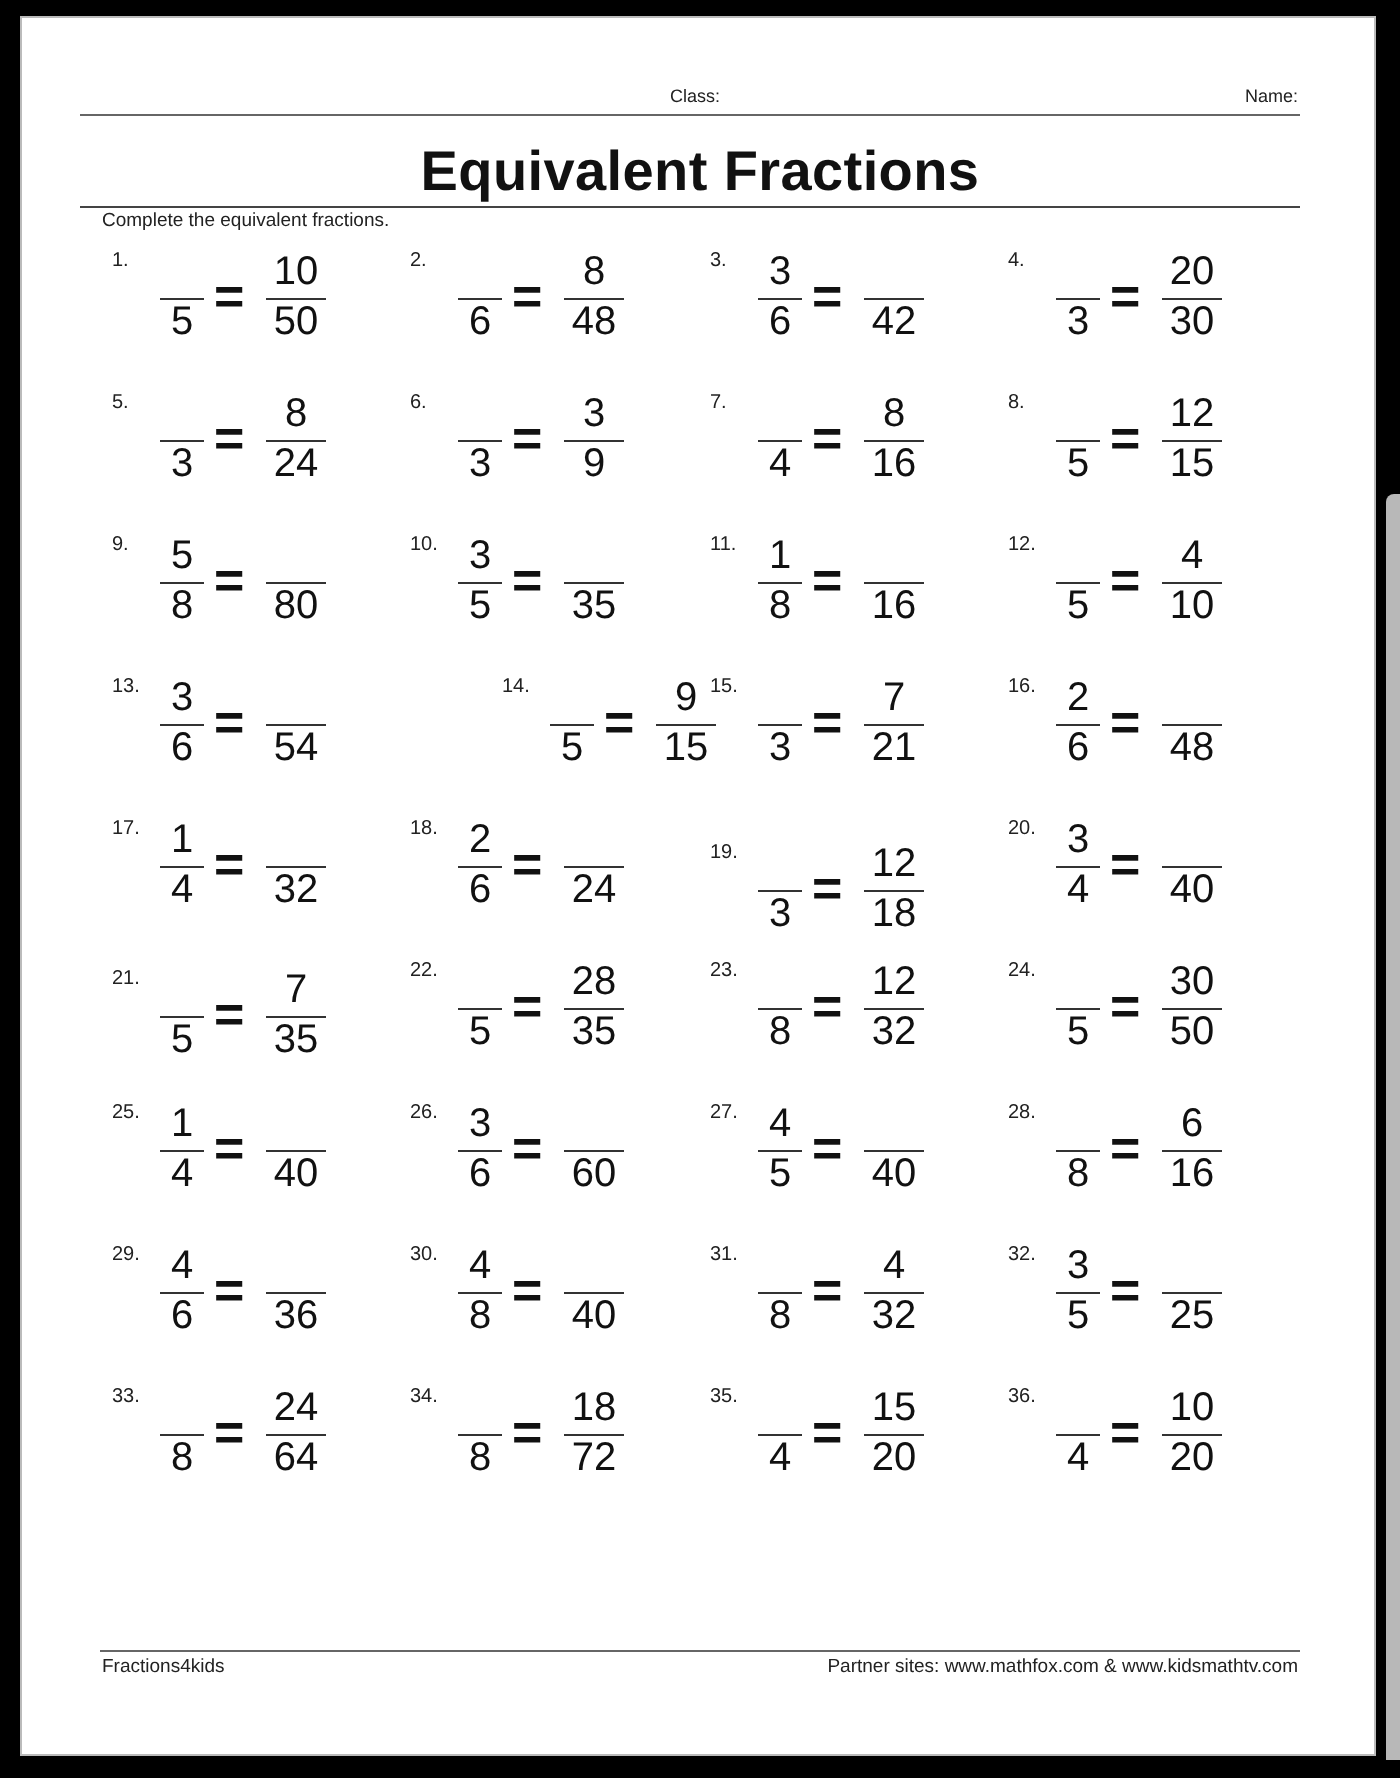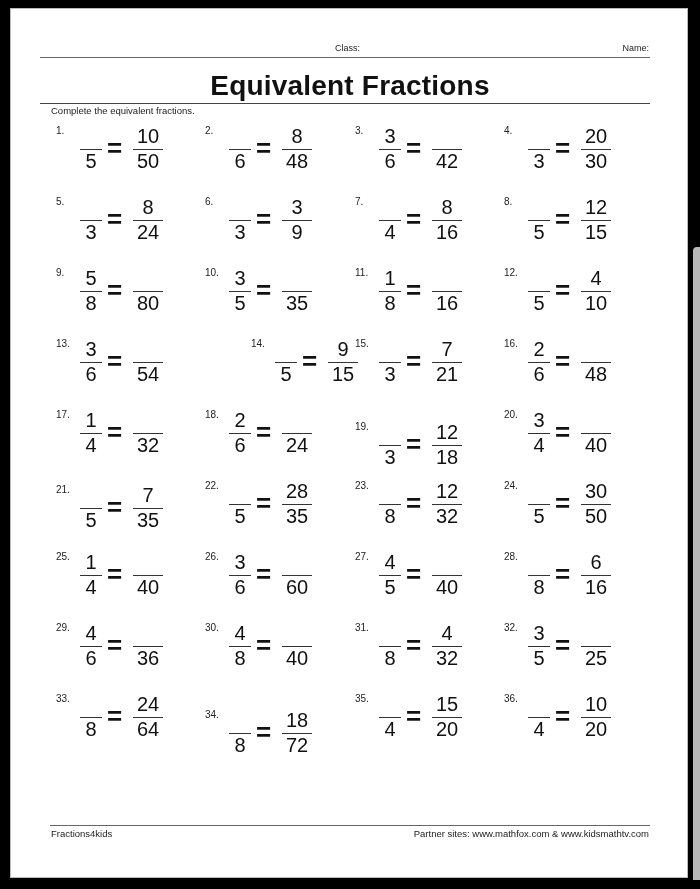--- a/index.html
+++ b/index.html
@@ -510,21 +510,21 @@
         <span class="bar"></span>
         <span class="den">8</span>
       </div>
       <span class="eq">=</span>
       <div class="frac right">
         <span class="num">24</span>
         <span class="bar"></span>
         <span class="den">64</span>
       </div>
     </div>
-    <div class="problem" style="left: 205px; top: 693px; margin-top: 16px;">
+    <div class="problem" style="left: 205px; top: 693px;">
       <span class="pnum">34.</span>
       <div class="frac left">
         <span class="num"></span>
         <span class="bar"></span>
         <span class="den">8</span>
       </div>
       <span class="eq">=</span>
       <div class="frac right">
         <span class="num">18</span>
         <span class="bar"></span>

